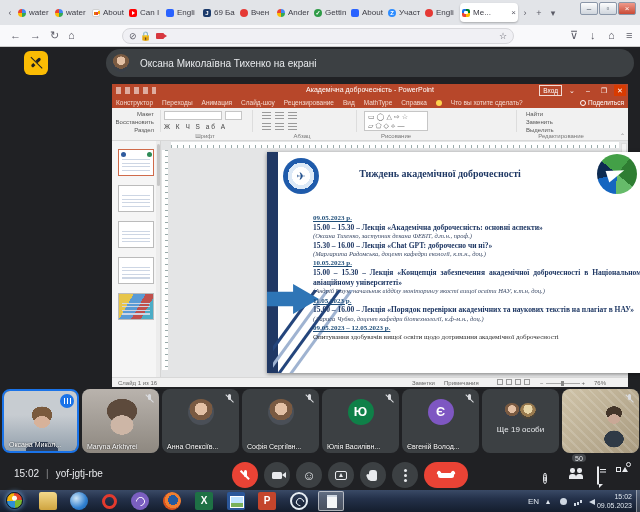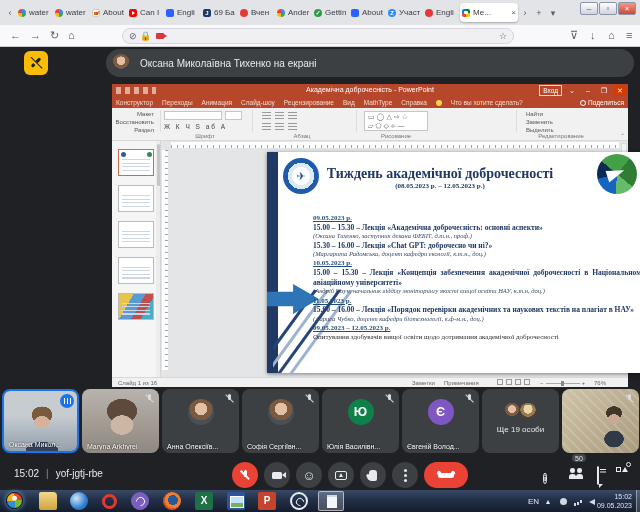--- a/index.html
+++ b/index.html
@@ -107,21 +107,21 @@
 #slide{position:absolute;left:106px;top:11px;width:390px;height:221px;background:#fff;box-shadow:0 1px 4px rgba(0,0,0,.45);overflow:hidden;font-family:"Liberation Serif",serif;}
 .navybar{position:absolute;left:0;top:0;width:11px;height:221px;background:#203864;}
 .diag{position:absolute;left:6px;top:138px;width:90px;height:83px;overflow:hidden;}
 .diag span{position:absolute;top:-12px;width:2.5px;height:115px;transform:rotate(36deg);}
 .arrow{position:absolute;left:-2px;top:132px;width:54px;height:30px;background:#2e75b6;clip-path:polygon(0 26%,52% 26%,52% 0,100% 50%,52% 100%,52% 74%,0 74%);}
 .logo-nau{position:absolute;left:16px;top:6px;width:36px;height:36px;border-radius:50%;background:radial-gradient(circle at 50% 50%,#ffffff 0 36%,#dce9f7 36% 52%,#1f5bab 52% 72%,#123a75 72%);color:#1f4e8c;font-size:11px;text-align:center;line-height:36px;}
 .logo-nau::before{content:"✈";}
 .logo-febit{position:absolute;left:330px;top:2px;width:40px;height:40px;border-radius:50%;background:conic-gradient(from 40deg,#2e7d32 0 25%,#66bb6a 25% 40%,#1565c0 40% 60%,#0d2b52 60% 75%,#43a047 75%);}
 .logo-febit::after{content:"";position:absolute;left:10px;top:14px;border-left:18px solid #fff;border-top:5px solid transparent;border-bottom:7px solid transparent;transform:rotate(-18deg);}
 .stitle{position:absolute;left:56px;top:16px;width:234px;text-align:center;color:#1f3864;font-weight:bold;}
-.st1{font-size:14px;line-height:12px;}
+.st1{font-size:10px;line-height:12px;}
 .st2{font-size:9.5px;line-height:12px;}
 .st3{font-size:7px;margin-top:2px;}
 .sbody{position:absolute;left:46px;top:61px;width:332px;height:156px;overflow:hidden;line-height:1.27;}
 .it-date{font-size:7px;font-weight:bold;color:#1f4e79;text-decoration:underline;margin-top:1px;}
 .it-lecture{font-size:7.5px;font-weight:bold;color:#1f3864;text-align:justify;}
 .it-speaker{font-size:6.5px;font-style:italic;color:#3b4a66;}
 .it-plain{font-size:7px;color:#2b2b2b;text-align:justify;}
 
 
 .tile{position:absolute;top:389px;width:77px;height:64px;background:#3c4043;border-radius:8px;overflow:hidden;}
@@ -378,21 +378,20 @@
         <span style="left:8px;background:#24457c"></span>
         <span style="left:20px;background:#9fb3d1"></span>
         <span style="left:32px;background:#24457c"></span>
         <span style="left:44px;background:#9fb3d1"></span>
       </div>
       <div class="arrow"></div>
       <div class="logo-nau"></div>
       <div class="logo-febit"></div>
       <div class="stitle">
         <div class="st1">Тиждень академічної доброчесності</div>
-        <div class="st3">(08.05.2023 р. – 12.05.2023 р.)</div>
       </div>
       <div class="sbody">
         <div class="it-date">09.05.2023 р.</div>
         <div class="it-lecture">15.00 – 15.30 – Лекція «Академічна доброчесність: основні аспекти»</div>
         <div class="it-speaker">(Оксана Тихенко, заступник декана ФЕБІТ, д.т.н., проф.)</div>
         <div class="it-lecture">15.30 – 16.00 – Лекція «Chat GPT: доброчесно чи ні?»</div>
         <div class="it-speaker">(Маргарита Радомська, доцент кафедри екології, к.т.н., доц.)</div>
         <div class="it-date">10.05.2023 р.</div>
         <div class="it-lecture">15.00 – 15.30 – Лекція «Концепція забезпечення академічної доброчесності в Національному авіаційному університеті»</div>
         <div class="it-speaker">(Андрій Гізун, начальник відділу моніторингу якості вищої освіти НАУ, к.т.н, доц.)</div>

